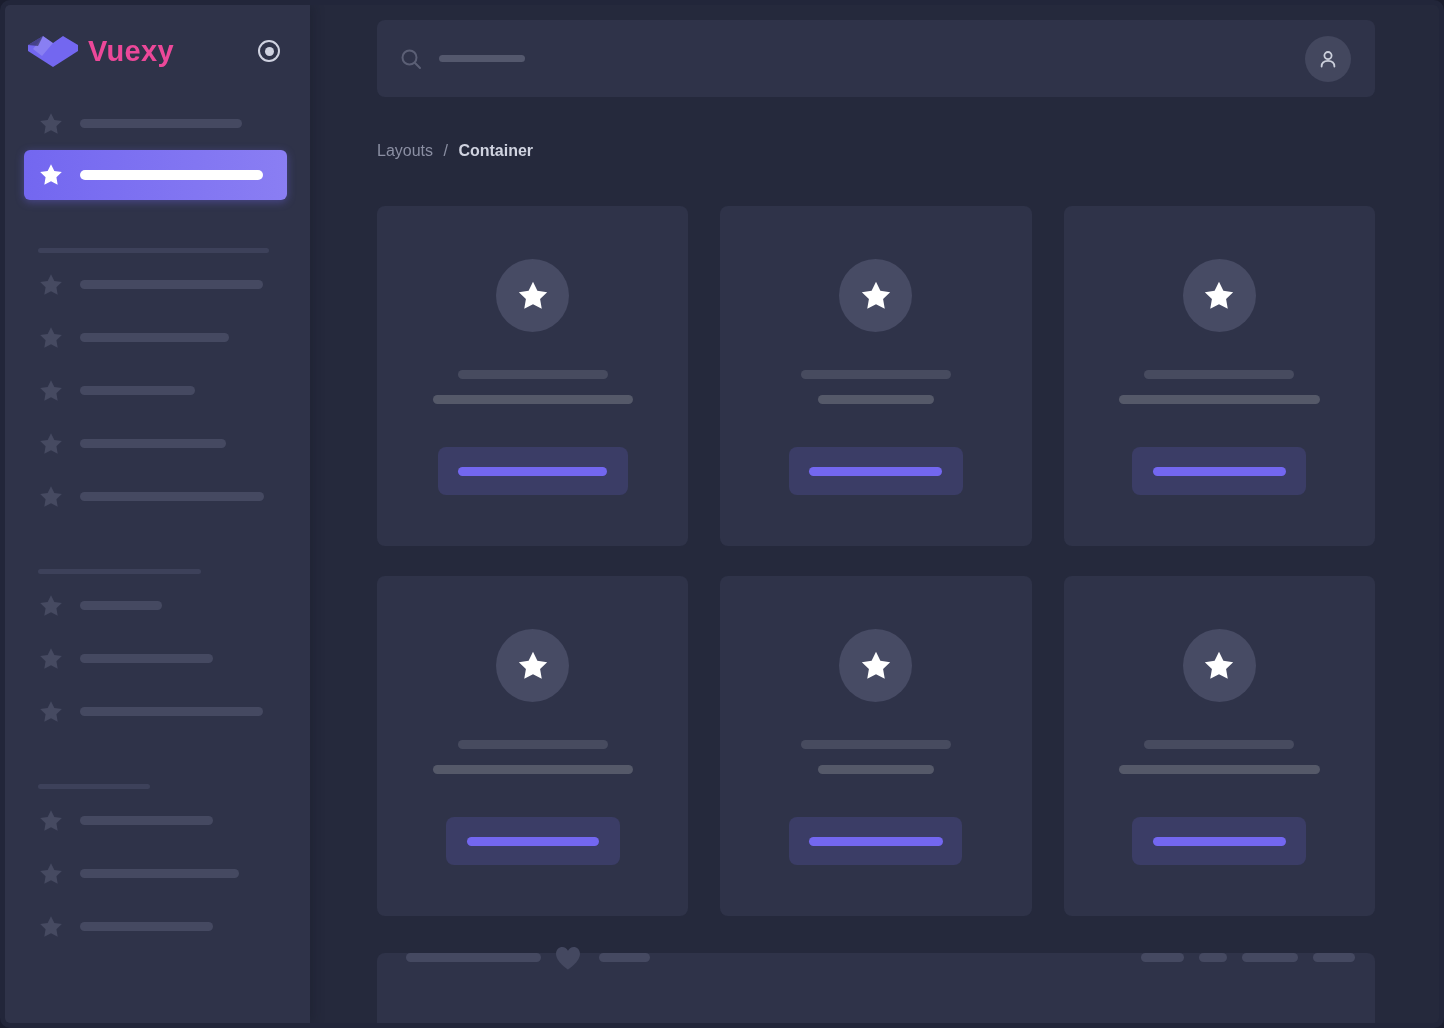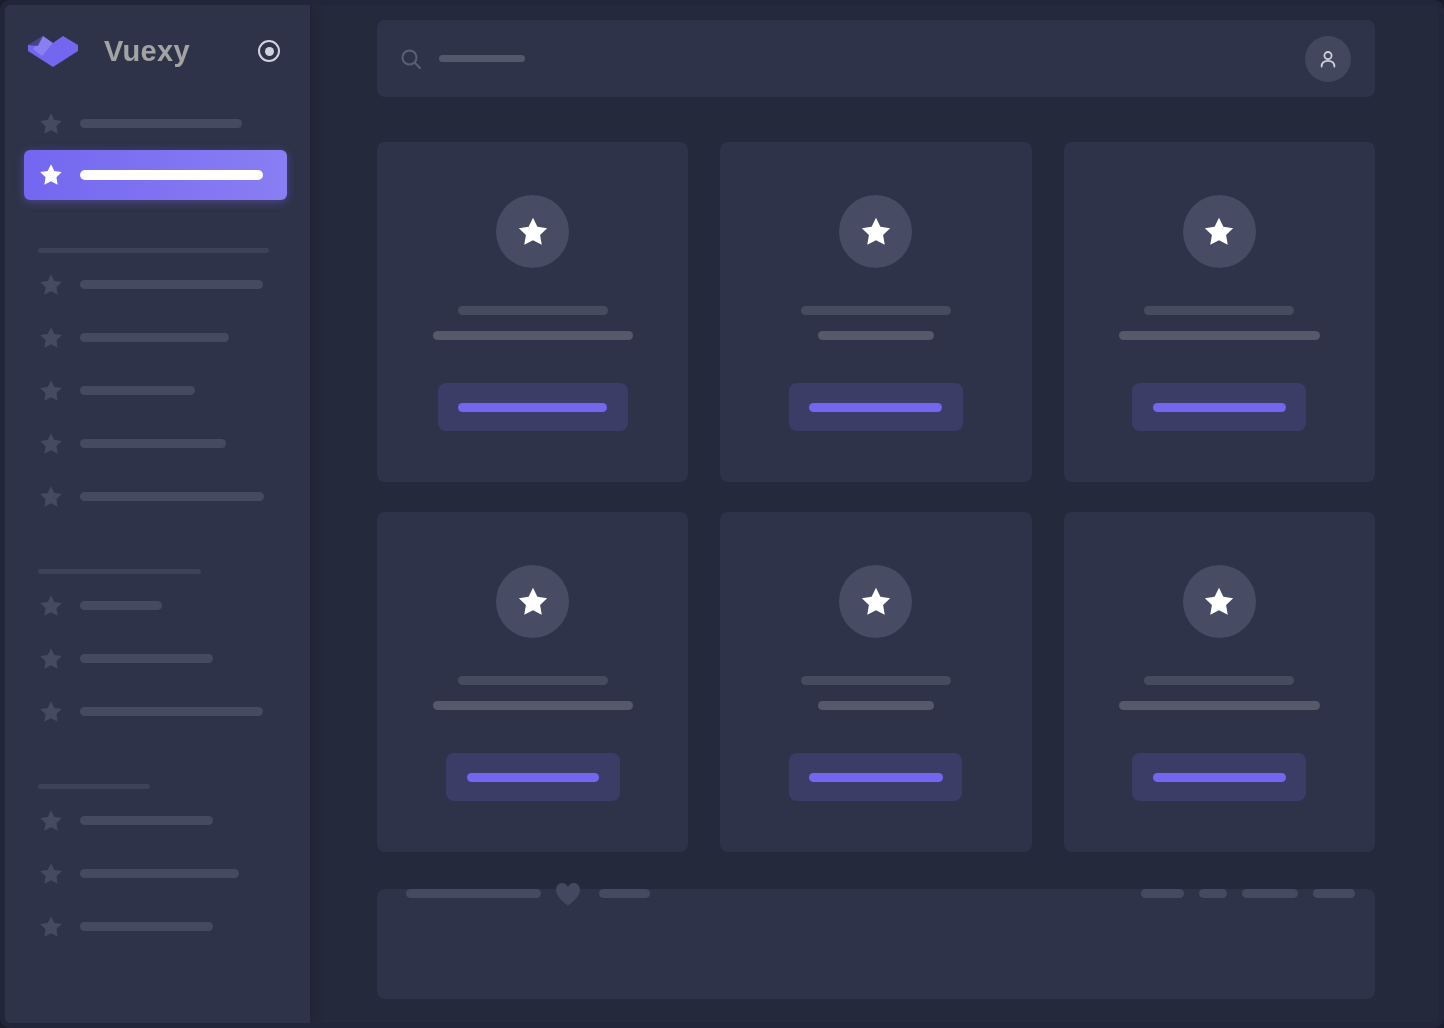--- a/index.html
+++ b/index.html
@@ -21,23 +21,23 @@
     background:#2f3349;
     box-shadow:4px 0 10px rgba(15,18,33,.25);
     position:relative; z-index:2;
   }
   .sidebar-header {
     height:92px;
     display:flex; align-items:center;
     padding:0 30px 0 21px;
   }
   .brand {
-    margin-left:24px; flex:1;
+    margin-left:8px; flex:1;
     font-size:29px; font-weight:700; letter-spacing:.3px;
-    color:#a3a3a3;
+    color:#ec4899;
   }
   .toggle-ring {
     width:22px; height:22px; border-radius:50%;
     border:2px solid #cfd2e0;
     display:flex; align-items:center; justify-content:center;
     cursor:pointer;
   }
   .toggle-dot { width:9px; height:9px; border-radius:50%; background:#cfd2e0; }
 
   .menu-item {
@@ -245,20 +245,25 @@
       </svg>
       <div class="search-ph"></div>
       <div class="avatar">
         <svg width="24" height="24" viewBox="0 0 24 24" fill="none" stroke="#ccd0dc" stroke-width="1.8" stroke-linecap="round">
           <circle cx="12" cy="8.6" r="3.6"></circle>
           <path d="M5.6 19.5 C5.6 15.4 8.2 13.8 12 13.8 C15.8 13.8 18.4 15.4 18.4 19.5"></path>
         </svg>
       </div>
     </div>
 
+    <div class="breadcrumb">
+      <span class="parent">Layouts</span>
+      <span class="sep">/</span>
+      <span class="current">Container</span>
+    </div>
 
     <div class="grid" id="cards">
         <div class="card">
           <div class="card-avatar">
             <svg width="34" height="34" viewBox="0 0 24 24" fill="#ffffff">
      <path d="M12 2l3.09 6.26L22 9.27l-5 4.87 1.18 6.88L12 17.77 5.82 21.02 7 14.14 2 9.27l6.91-1.01z"></path>
    </svg>
           </div>
      <div class="line1" style="width:150px"></div>
      <div class="line2" style="width:200px"></div>

